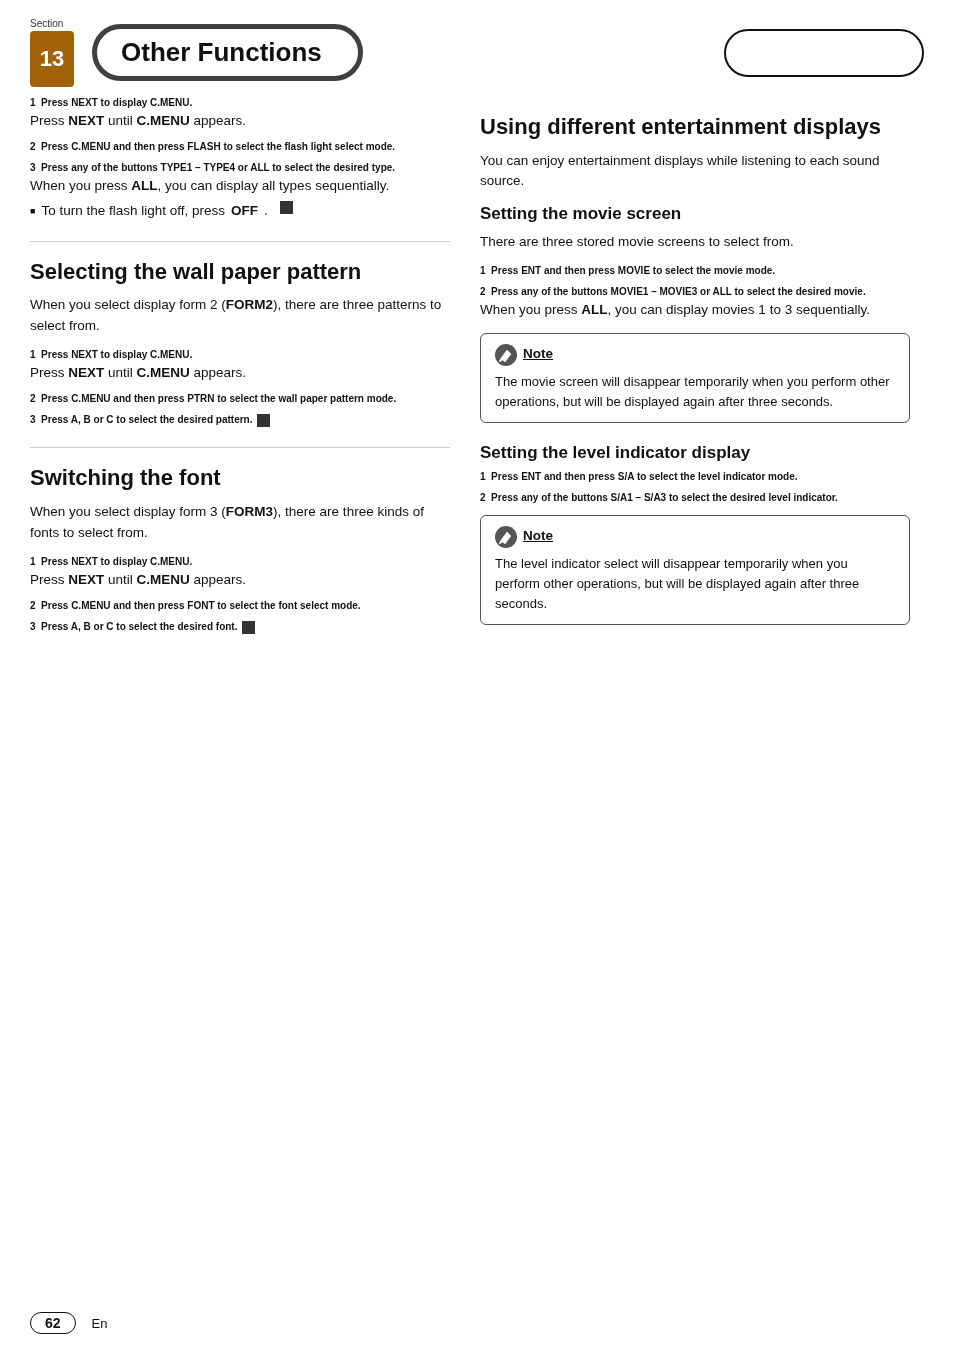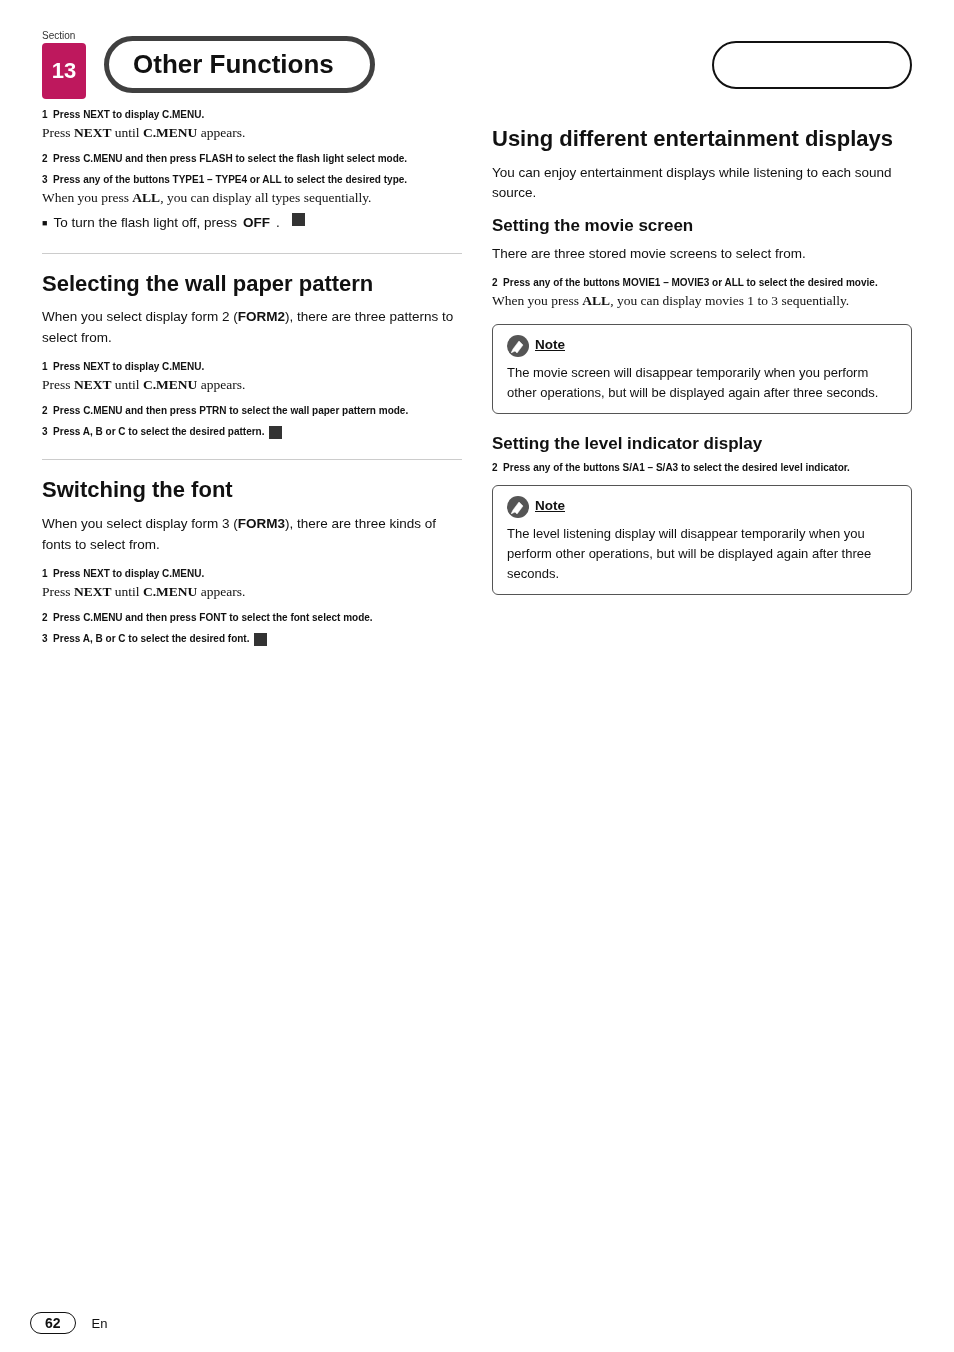--- a/index.html
+++ b/index.html
@@ -8,42 +8,42 @@
       font-family: 'Arial', sans-serif;
       font-size: 13.5px;
       color: #111;
       width: 954px;
       min-height: 1352px;
       position: relative;
     }
     .page {
       width: 954px;
       min-height: 1352px;
-      padding: 12px;
+      padding: 0;
       position: relative;
     }
     
     .header {
       display: flex;
       align-items: center;
       padding: 18px 30px 0 30px;
       gap: 18px;
     }
     .section-badge {
       display: flex;
       flex-direction: column;
       align-items: flex-start;
     }
     .section-label {
       font-size: 10px;
       color: #333;
       margin-bottom: 2px;
     }
     .section-number-box {
-      background: #be185d;
+      background: #a16207;
       color: #fff;
       font-size: 22px;
       font-weight: bold;
       width: 44px;
       height: 56px;
       display: flex;
       align-items: center;
       justify-content: center;
       border-radius: 4px;
     }
@@ -89,21 +89,20 @@
       margin-bottom: 10px;
     }
     .step-heading {
       font-weight: bold;
       font-size: 10px;
       margin-bottom: 3px;
     }
     .step-text {
       font-size: 13.5px;
       line-height: 1.5;
-      font-family: Liberation Serif, serif;
     }
     .step-text b {
       font-weight: bold;
     }
     .section-title {
       font-size: 22px;
       font-weight: bold;
       margin-bottom: 10px;
       margin-top: 16px;
       line-height: 1.25;
@@ -267,51 +266,57 @@
     <div class="right-col">
 
       <div class="section-block">
         <div class="section-title">Using different entertainment displays</div>
         <div class="section-intro">You can enjoy entertainment displays while listening to each sound source.</div>
 
         <div class="section-block">
           <div class="subsection-title">Setting the movie screen</div>
           <div class="section-intro">There are three stored movie screens to select from.</div>
           <div class="step">
+            <div class="step-heading">1&nbsp;&nbsp;Press ENT and then press MOVIE to select the movie mode.</div>
+          </div>
+          <div class="step">
             <div class="step-heading">2&nbsp;&nbsp;Press any of the buttons MOVIE1 – MOVIE3 or ALL to select the desired movie.</div>
             <div class="step-text">When you press <b>ALL</b>, you can display movies 1 to 3 sequentially.</div>
           </div>
           <div class="note-box">
             <div class="note-header">
               <div class="note-icon">
                 <svg width="14" height="14" viewBox="0 0 14 14">
                   <path d="M2 10 L8 2 L12 6 L6 14 Z M0 14 L2 10 L4 12 Z" fill="white" stroke="white" stroke-width="0.5"></path>
                 </svg>
               </div>
               <span>Note</span>
             </div>
             <div>The movie screen will disappear temporarily when you perform other operations, but will be displayed again after three seconds.</div>
           </div>
         </div>
 
         <div class="section-block">
           <div class="subsection-title">Setting the level indicator display</div>
           <div class="step">
+            <div class="step-heading">1&nbsp;&nbsp;Press ENT and then press S/A to select the level indicator mode.</div>
+          </div>
+          <div class="step">
             <div class="step-heading">2&nbsp;&nbsp;Press any of the buttons S/A1 – S/A3 to select the desired level indicator.</div>
           </div>
           <div class="note-box">
             <div class="note-header">
               <div class="note-icon">
                 <svg width="14" height="14" viewBox="0 0 14 14">
                   <path d="M2 10 L8 2 L12 6 L6 14 Z M0 14 L2 10 L4 12 Z" fill="white" stroke="white" stroke-width="0.5"></path>
                 </svg>
               </div>
               <span>Note</span>
             </div>
-            <div>The level listening display will disappear temporarily when you perform other operations, but will be displayed again after three seconds.</div>
+            <div>The level indicator select will disappear temporarily when you perform other operations, but will be displayed again after three seconds.</div>
           </div>
         </div>
 
       </div>
     </div>
 
   </div>
 
   <div class="footer">
     <div class="page-num-box">62</div>

